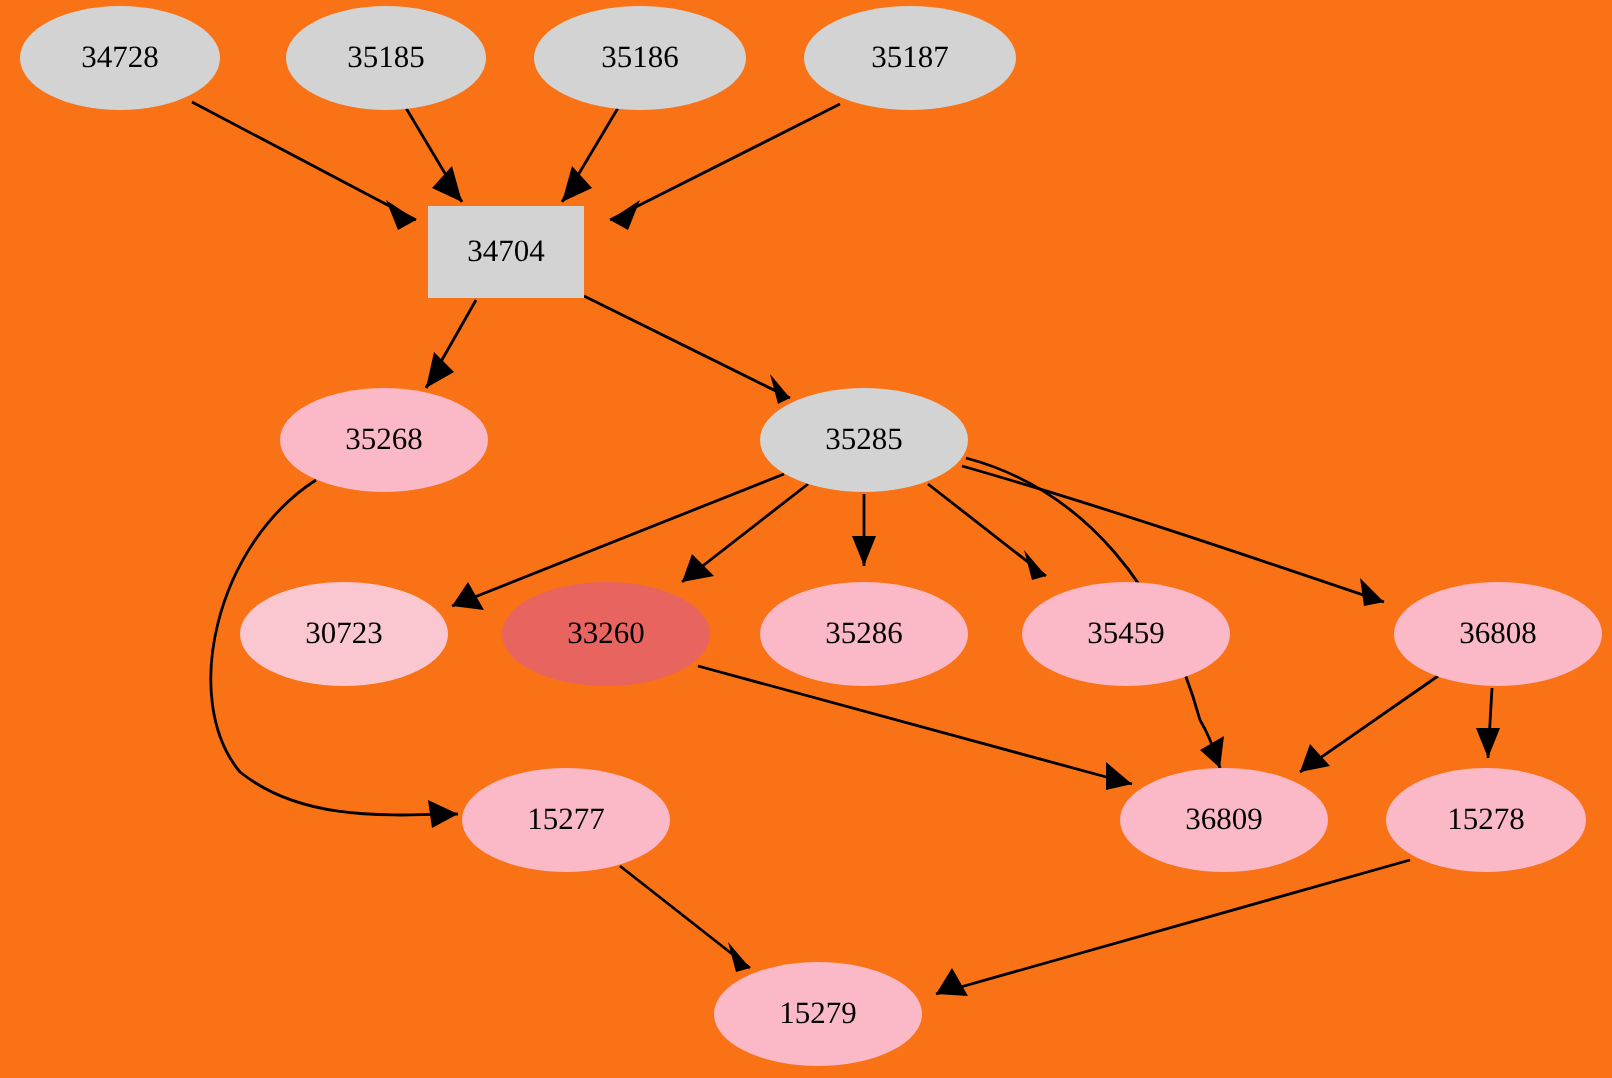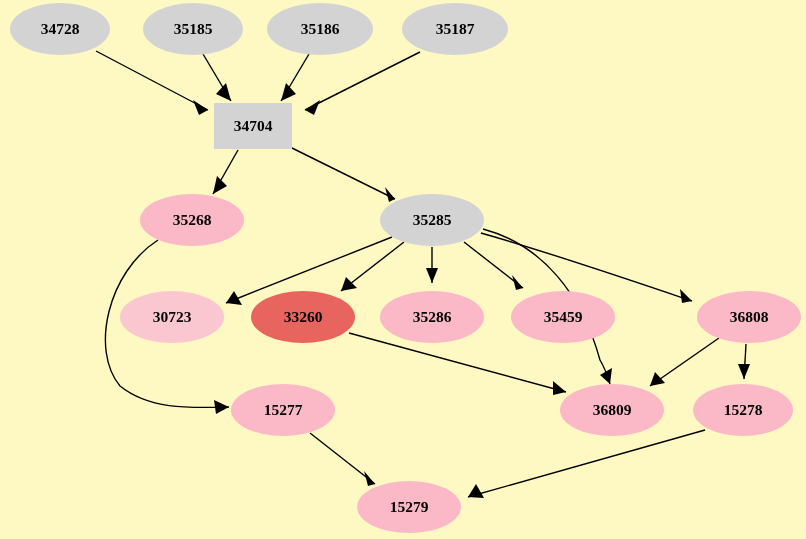--- a/index.html
+++ b/index.html
@@ -38,21 +38,21 @@
     stroke-width: 1.4px;
   }
   .edge-head {
     fill: #000000;
     stroke: none;
   }
 </style>
 </head>
 <body>
 
-<div id="graph-canvas" style="background: #fef9c3; font-weight: bold;">
+<div id="graph-canvas" style="background: #f97316;">
   <svg id="graph-svg" viewBox="0 0 806 539" xmlns="http://www.w3.org/2000/svg">
     <g id="edges-layer">
         <g>
           <path class="edge-path" d="M 96,51 L 208,110" stroke="#000000"></path>
           <polygon class="edge-head" points="208,110 193,100 199,115" fill="#000000"></polygon>
         </g>
         <g>
           <path class="edge-path" d="M 203,54 L 231,101" stroke="#000000"></path>
           <polygon class="edge-head" points="231,101 226,83 216,94" fill="#000000"></polygon>
         </g>

